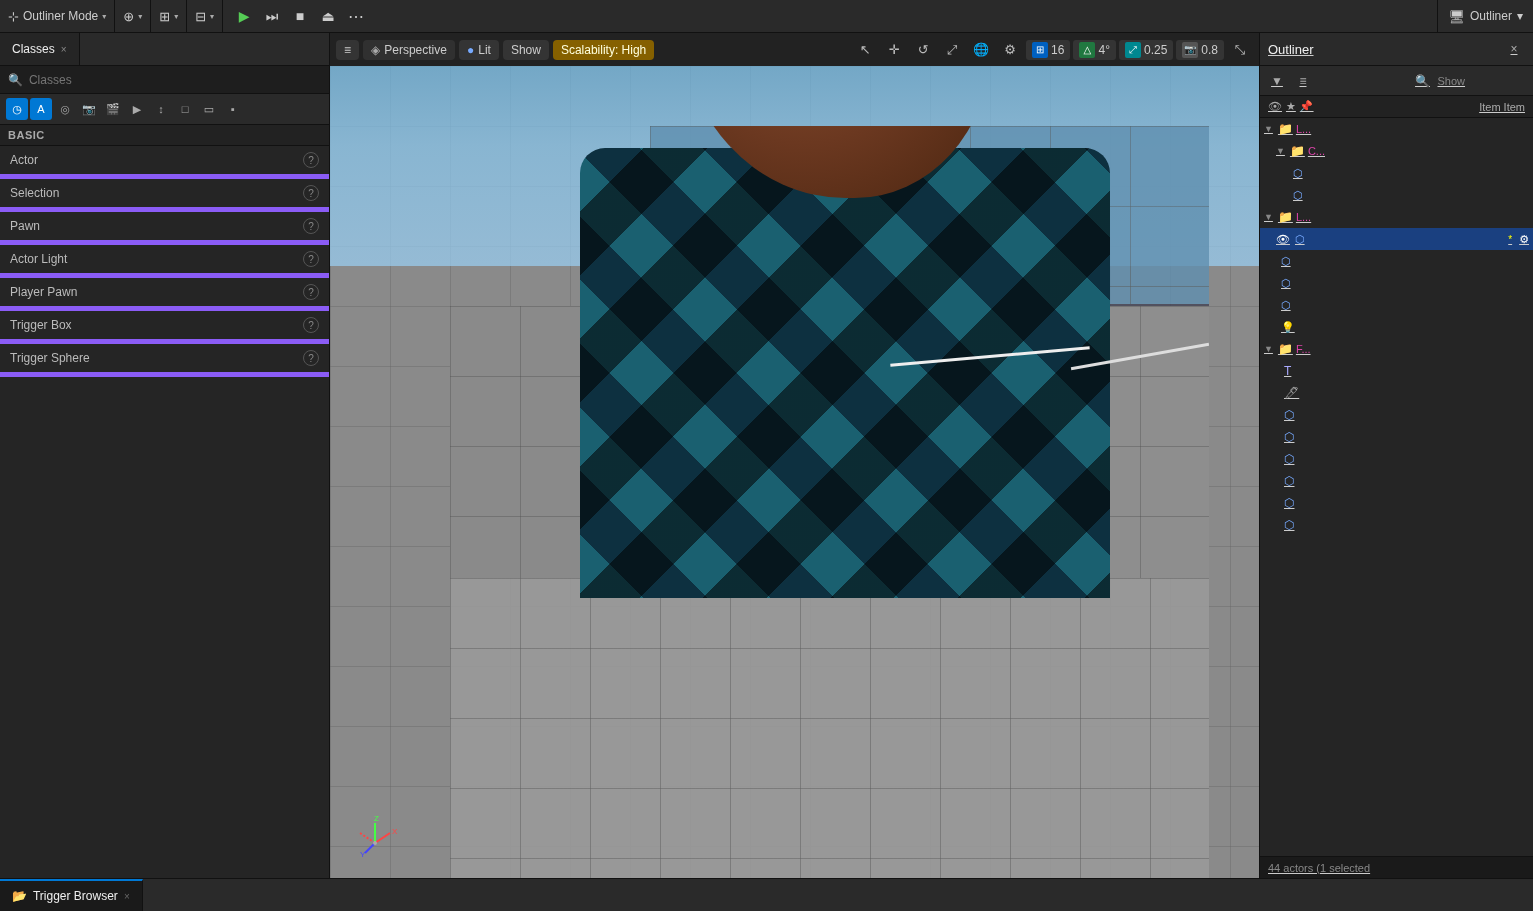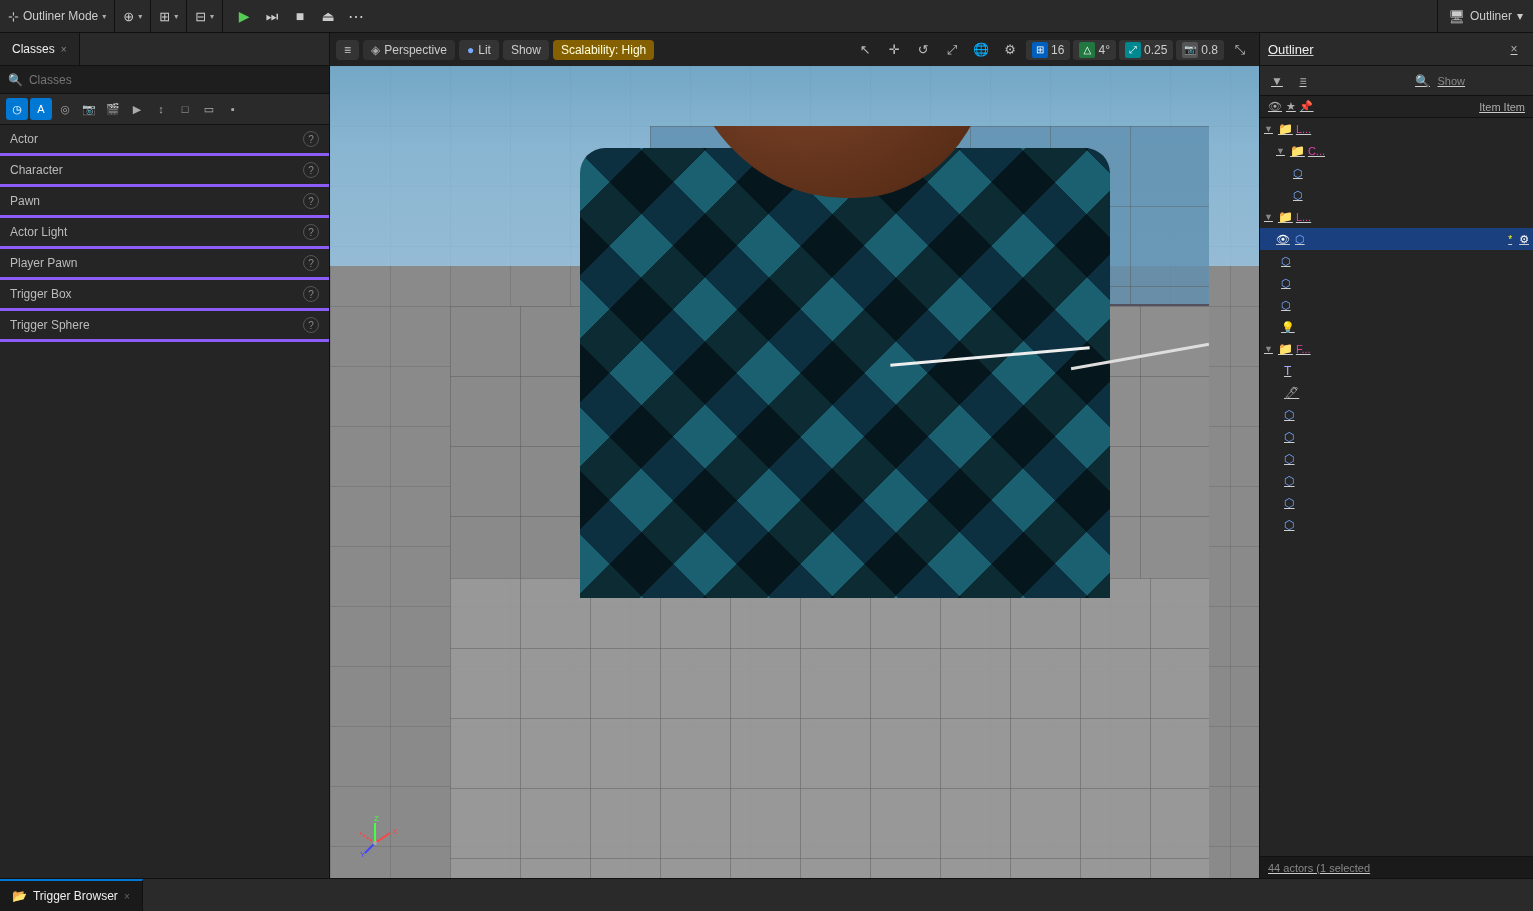--- a/index.html
+++ b/index.html
@@ -116,21 +116,21 @@
     .section-header {
       padding: 4px 8px;
       font-size: 11px; font-weight: bold; color: #aaa;
       text-transform: uppercase; letter-spacing: 0.5px;
       background: #222;
       border-bottom: 1px solid #111;
     }
     .list-item {
       display: flex; align-items: center; justify-content: space-between;
       padding: 6px 10px;
-      border-bottom: 3px solid #8b5cf6;
+      border-bottom: 5px solid #8b5cf6;
       cursor: pointer; color: #bbb; font-size: 12px; text-align: right;
     }
     .list-item .help-icon {
       width: 16px; height: 16px;
       border-radius: 50%; border: 1px solid #555;
       display: flex; align-items: center; justify-content: center;
       font-size: 10px; color: #888; cursor: pointer;
     }
 
     
@@ -347,27 +347,28 @@
       <div class="filter-icon active" style="background:#0078d4;color:#fff;">A</div>
       <div class="filter-icon">◎</div>
       <div class="filter-icon">📷</div>
       <div class="filter-icon">🎬</div>
       <div class="filter-icon">▶</div>
       <div class="filter-icon">↕</div>
       <div class="filter-icon">□</div>
       <div class="filter-icon">▭</div>
       <div class="filter-icon">▪</div>
     </div>
+    <div class="section-header">BASIC</div>
     <div style="flex:1;overflow-y:auto;">
       <div class="list-item">
         <span>Actor</span>
         <span class="help-icon">?</span>
       </div>
       <div class="list-item">
-        <span>Character</span>
+        <span>Selection</span>
         <span class="help-icon">?</span>
       </div>
       <div class="list-item">
         <span>Pawn</span>
         <span class="help-icon">?</span>
       </div>
       <div class="list-item">
         <span>Actor Light</span>
         <span class="help-icon">?</span>
       </div>

